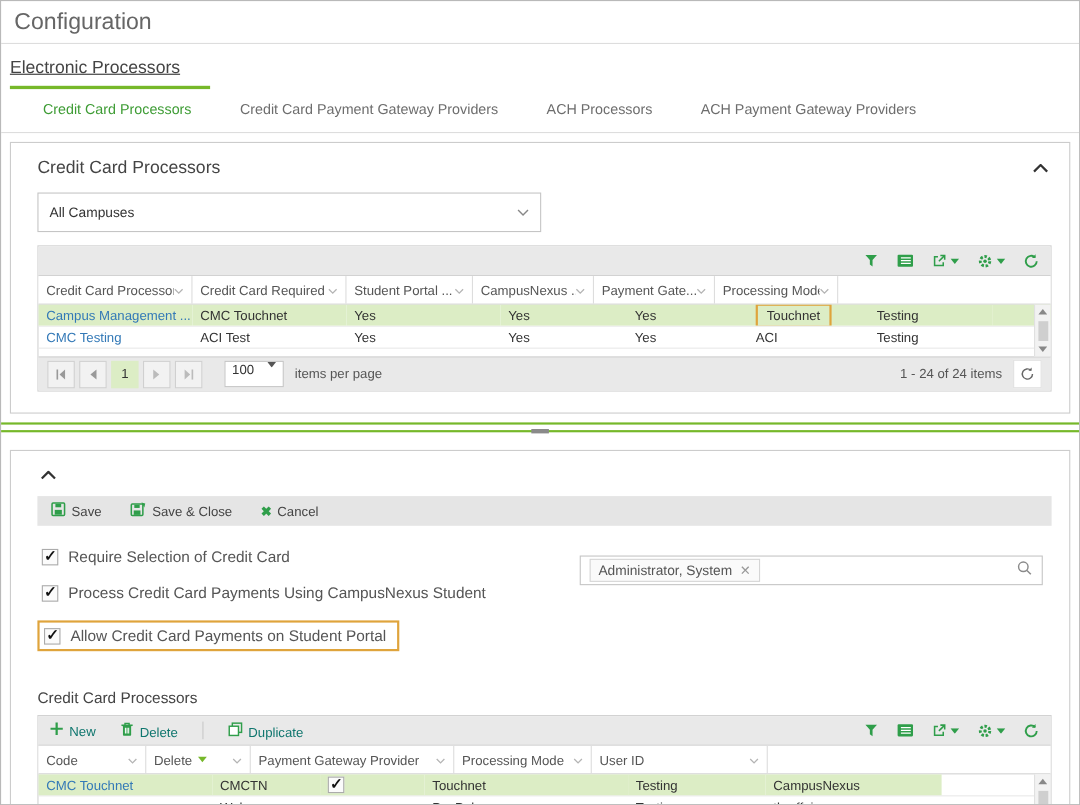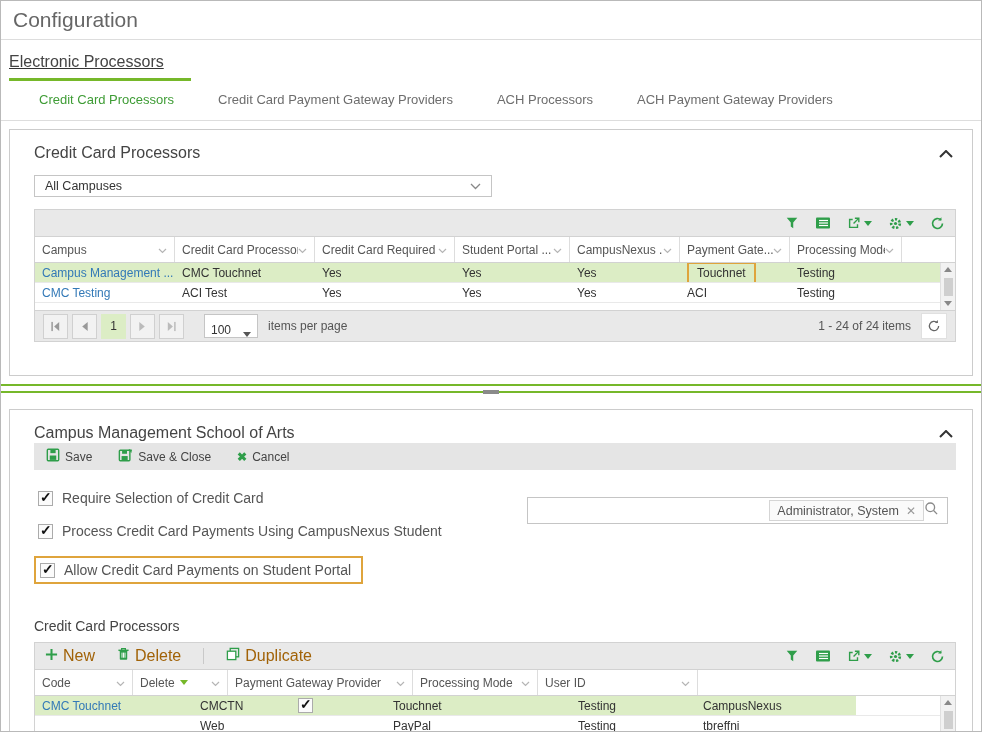--- a/index.html
+++ b/index.html
@@ -21,30 +21,30 @@
 
   
   .panel { margin:8px; border:1px solid #ccc; background:#fff; padding:0 16px 0 24px; position:relative; }
   .panel1 { height:247px; }
   .panel2 { height:400px; }
   .panel-title-row { display:flex; justify-content:space-between; align-items:center; padding-top:14px; }
   .panel-title { font-size:16px; color:#444; }
   .collapse-btn { width:20px; height:16px; display:flex; align-items:center; justify-content:center; cursor:pointer; }
 
   
-  .select-box { margin-top:13px; width:458px; height:22px; border:1px solid #c5c5c5; display:flex; align-items:center; justify-content:space-between; padding:0 10px; font-size:12.5px; color:#333; background:#fff; cursor:pointer; }
+  .select-box { margin-top:13px; width:458px; height:36px; border:1px solid #c5c5c5; display:flex; align-items:center; justify-content:space-between; padding:0 10px; font-size:12.5px; color:#333; background:#fff; cursor:pointer; }
 
   
   .grid { margin-top:12px; border:1px solid #d2d2d2; background:#fff; }
   .grid-toolbar { height:27px; background:#e9e9e9; border-bottom:1px solid #d2d2d2; display:flex; align-items:center; padding:0 10px; }
   .gt-right { margin-left:auto; display:flex; align-items:center; gap:16px; }
   .gicon { color:#2f9e4a; display:inline-flex; align-items:center; cursor:pointer; }
   .gicon svg { display:block; }
   .icon-with-caret { display:inline-flex; align-items:center; gap:3px; }
-  .tb-btn { display:inline-flex; align-items:flex-end; gap:5px; font-size:16px; color:#a16207; margin-right:22px; cursor:pointer; }
+  .tb-btn { display:inline-flex; align-items:flex-end; gap:5px; font-size:12px; color:#0f766e; margin-right:22px; cursor:pointer; }
   .tb-sep { width:1px; height:16px; background:#c9c9c9; margin-right:22px; }
 
   .grid-header { display:flex; height:26px; border-bottom:1px solid #d2d2d2; background:#fff; }
   .hcell { display:flex; align-items:center; justify-content:space-between; padding:0 7px; font-size:12px; color:#555; border-right:1px solid #ddd; }
   .hcell .hlabel { white-space:nowrap; overflow:hidden; }
   .hcell .hl-left { display:flex; align-items:center; gap:5px; }
   .hfill { flex:1; border-right:none; }
 
   .grid-body { position:relative; }
   .grow { display:flex; height:20px; align-items:stretch; border-bottom:1px solid #e9e9e9; }
@@ -63,49 +63,49 @@
   .sb-arrow { height:13px; display:flex; align-items:center; justify-content:center; }
   .tri-up { width:0;height:0;border-left:4px solid transparent;border-right:4px solid transparent;border-bottom:5px solid #888; }
   .tri-down { width:0;height:0;border-left:4px solid transparent;border-right:4px solid transparent;border-top:5px solid #888; }
   .sb-thumb { width:9px; height:18px; background:#cfcfcf; margin:2px auto; }
   .sb-bottom { position:absolute; bottom:0; left:0; right:0; }
 
   
   .pager { height:31px; background:#e9e9e9; border-top:1px solid #d2d2d2; display:flex; align-items:center; padding:0 8px; font-size:12px; color:#555; }
   .pg-btn { width:25px; height:25px; border:1px solid #d0d0d0; background:#f2f2f2; display:flex; align-items:center; justify-content:center; margin-right:4px; cursor:pointer; color:#888; }
   .pg-num { width:25px; height:25px; background:#dcedc5; display:flex; align-items:center; justify-content:center; margin-right:4px; color:#333; cursor:pointer; }
-  .pg-size { width:54px; height:24px; background:#fff; border:1px solid #c5c5c5; display:flex; align-items:flex-end; justify-content:space-between; padding:0 6px; margin:0 10px 0 16px; cursor:pointer; color:#333; }
+  .pg-size { width:54px; height:24px; background:#fff; border:1px solid #c5c5c5; display:flex; align-items:flex-start; justify-content:space-between; padding:0 6px; margin:0 10px 0 16px; cursor:pointer; color:#333; }
   .pg-label { color:#555; }
   .pg-right { margin-left:auto; display:flex; align-items:center; gap:10px; }
   .pg-refresh { width:26px; height:26px; background:#fff; border:1px solid #e0e0e0; display:flex; align-items:center; justify-content:center; color:#555; cursor:pointer; }
 
   
   .splitter { position:relative; height:17px; margin-top:2px; }
   .split-line { height:2px; background:#76b82a; }
   .split-line.top { margin-top:2px; }
   .split-line.bot { margin-top:5px; }
   .split-handle { position:absolute; left:50%; top:6px; transform:translateX(-50%); width:16px; height:4px; background:#8a8a8a; cursor:row-resize; }
 
   
-  .form-toolbar { margin-top:1px; height:27px; background:#e5e5e5; display:flex; align-items:center; padding:0 12px; }
+  .form-toolbar { margin-top:11px; height:27px; background:#e5e5e5; display:flex; align-items:center; padding:0 12px; }
   .ft-btn { display:inline-flex; align-items:center; gap:5px; font-size:12px; color:#444; margin-right:26px; cursor:pointer; }
   .ft-btn .x-glyph { color:#2f9e4a; font-size:12px; font-weight:bold; }
 
   
   .form-body { display:flex; margin-top:20px; }
   .form-left { width:470px; }
   .chk-row { display:flex; align-items:center; gap:9px; margin:0 0 17px 4px; }
   .chk-row.boxed { border:2px solid #dfa43c; padding:4px 10px 4px 4px; margin-left:0; width:fit-content; margin-bottom:13px; }
   .checkbox { width:15px; height:15px; border:1px solid #ababab; background:#fbfbfb; position:relative; flex:0 0 auto; cursor:pointer; }
   .checkbox.checked::after { content:"\2713"; position:absolute; left:1px; top:-3px; font-size:14px; font-weight:bold; color:#111; }
   .chk-label { font-size:14px; color:#555; }
   .form-right { margin-left:23px; width:421px; }
   .staff-label { font-size:11px; color:#555; margin-top:4px; }
   .req-star { color:#e04f4f; font-size:12px; margin-left:2px; }
-  .staff-input { margin-top:7px; height:27px; border:1px solid #c5c5c5; display:flex; align-items:center; padding:0 8px; justify-content:flex-end; background:#fff; }
+  .staff-input { margin-top:7px; height:27px; border:1px solid #c5c5c5; display:flex; align-items:center; padding:0 8px; justify-content:space-between; background:#fff; }
   .tag-chip { display:inline-flex; align-items:center; gap:7px; border:1px solid #d5d5d5; background:#fafafa; height:21px; padding:0 7px; font-size:12.5px; color:#555; }
   .tag-x { color:#999; font-size:12px; cursor:pointer; }
 
   .subgrid-title { font-size:14px; color:#444; margin-top:21px; }
   .grid2 { margin-top:8px; }
 
   .sel-filter-tri { width:0;height:0;border-left:4px solid transparent;border-right:4px solid transparent;border-top:5px solid #76b82a; display:inline-block; }
 </style>
 </head>
 <body>
@@ -187,26 +187,20 @@
           <span class="gicon">
             <svg width="15" height="15" viewBox="0 0 16 16">
                 <path d="M13.3 8a5.3 5.3 0 1 1-1.6-3.8" fill="none" stroke="currentColor" stroke-width="1.8"></path>
                 <path d="M12.2 1.2v3.6H8.6z" fill="currentColor"></path>
               </svg>
           </span>
         </div>
       </div>
 
       <div class="grid-header">
-        <div class="hcell c1">
-            <span class="hlabel">Campus</span>
-            <span><svg width="9" height="6" viewBox="0 0 9 6">
-                <polyline points="1,1 4.5,4.5 8,1" fill="none" stroke="#b5b5b5" stroke-width="1.2"></polyline>
-              </svg></span>
-          </div>
         <div class="hcell c2">
             <span class="hlabel">Credit Card Processor</span>
             <span><svg width="9" height="6" viewBox="0 0 9 6">
                 <polyline points="1,1 4.5,4.5 8,1" fill="none" stroke="#b5b5b5" stroke-width="1.2"></polyline>
               </svg></span>
           </div>
         <div class="hcell c3">
             <span class="hlabel">Credit Card Required</span>
             <span><svg width="9" height="6" viewBox="0 0 9 6">
                 <polyline points="1,1 4.5,4.5 8,1" fill="none" stroke="#b5b5b5" stroke-width="1.2"></polyline>
@@ -323,21 +317,20 @@
   </div>
 
   <div class="splitter">
     <div class="split-line top"></div>
     <div class="split-line bot"></div>
     <div class="split-handle"></div>
   </div>
 
   <div class="panel panel2">
     <div class="panel-title-row">
-      <span class="panel-title">Campus Management School of Arts</span>
       <span class="collapse-btn">
         <span>
           <svg width="14" height="8" viewBox="0 0 14 8">
               <polyline points="1,7 7,1 13,7" fill="none" stroke="#333" stroke-width="2"></polyline>
             </svg>
         </span>
       </span>
     </div>
 
     <div class="form-toolbar">

